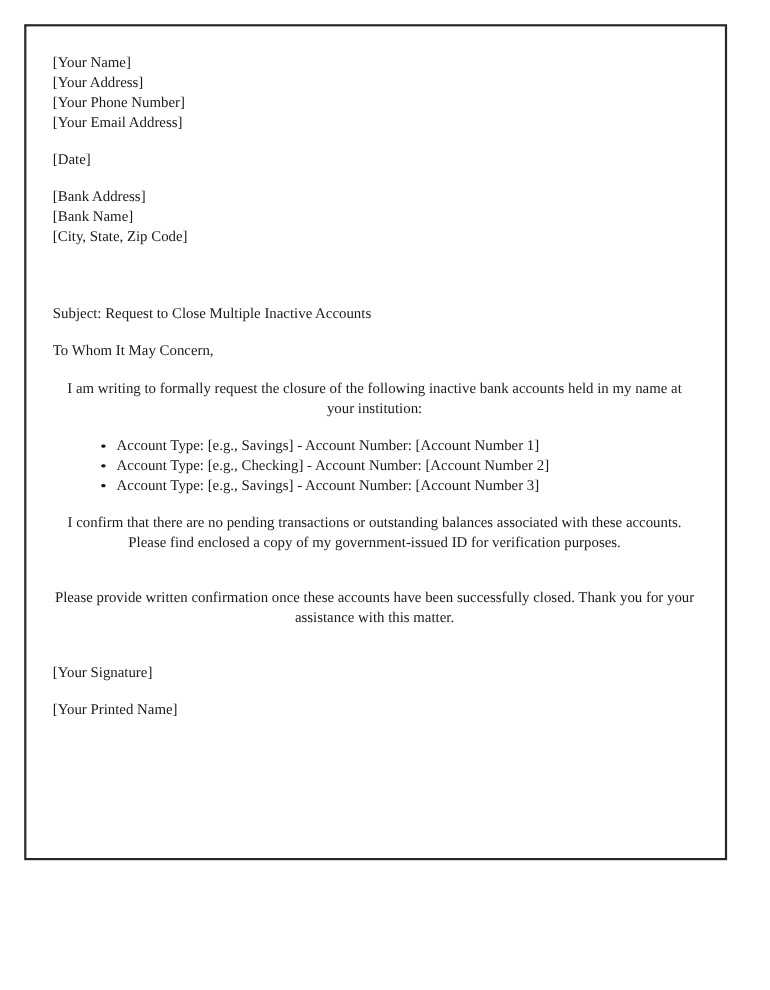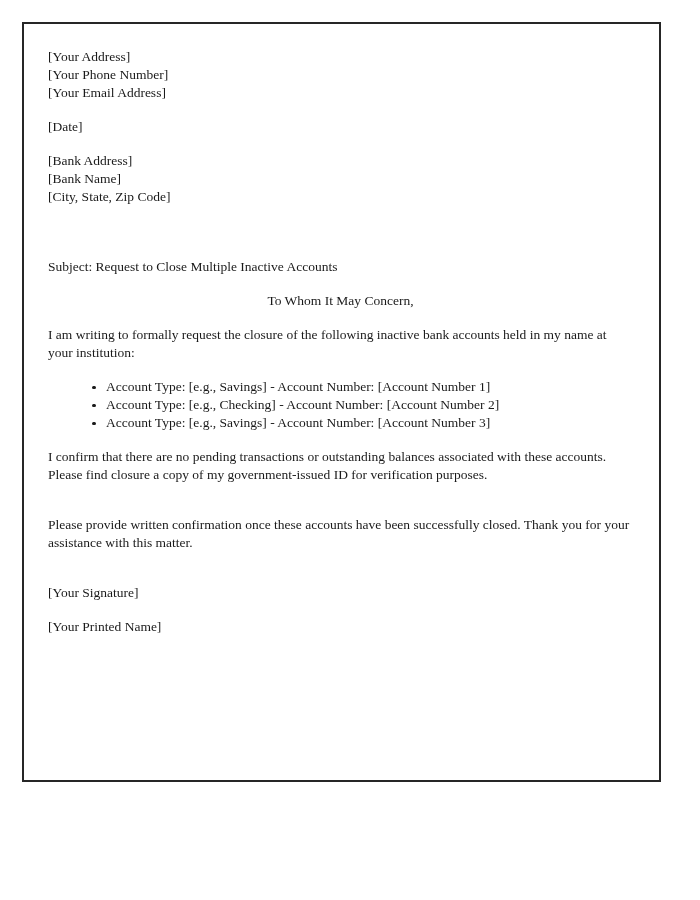--- a/index.html
+++ b/index.html
@@ -48,34 +48,33 @@
   .addr-line {
     font-size: 13.5px;
     line-height: 18px;
     white-space: nowrap;
   }
 
   .para {
     font-size: 13.5px;
     line-height: 18px;
     margin: 0;
-    text-align: left;
+    text-align: center;
     max-width: 590px;
   }
 
   .subject-line {
     font-size: 13.5px;
     line-height: 18px;
     margin-top: 36px;
   }
 
   .salutation {
     font-size: 13.5px;
     line-height: 18px;
-    text-align: center;
   }
 
   ul.account-list {
     margin: 0;
     padding: 0 0 0 44px;
     list-style: none;
   }
   ul.account-list li {
     font-size: 13.5px;
     line-height: 18px;
@@ -101,20 +100,21 @@
 </style>
 </head>
 <body>
 
 <div class="page-canvas">
 
   <div class="letter-frame">
     <div class="letter-body">
 
       <div>
+        <div class="addr-line">[Your Name]</div>
         <div class="addr-line">[Your Address]</div>
         <div class="addr-line">[Your Phone Number]</div>
         <div class="addr-line">[Your Email Address]</div>
       </div>
 
       <div class="gap"></div>
 
       <div class="addr-line">[Date]</div>
 
       <div class="gap"></div>
@@ -140,21 +140,21 @@
       <div class="gap"></div>
 
       <ul class="account-list">
         <li>Account Type: [e.g., Savings] - Account Number: [Account Number 1]</li>
         <li>Account Type: [e.g., Checking] - Account Number: [Account Number 2]</li>
         <li>Account Type: [e.g., Savings] - Account Number: [Account Number 3]</li>
       </ul>
 
       <div class="gap"></div>
 
-      <p class="para">I confirm that there are no pending transactions or outstanding balances associated with these accounts. Please find closure a copy of my government-issued ID for verification purposes.</p>
+      <p class="para">I confirm that there are no pending transactions or outstanding balances associated with these accounts. Please find enclosed a copy of my government-issued ID for verification purposes.</p>
 
       <div class="gap"></div>
 
 
       <div class="gap"></div>
 
       <p class="para">Please provide written confirmation once these accounts have been successfully closed. Thank you for your assistance with this matter.</p>
 
       <div class="gap"></div>
 

